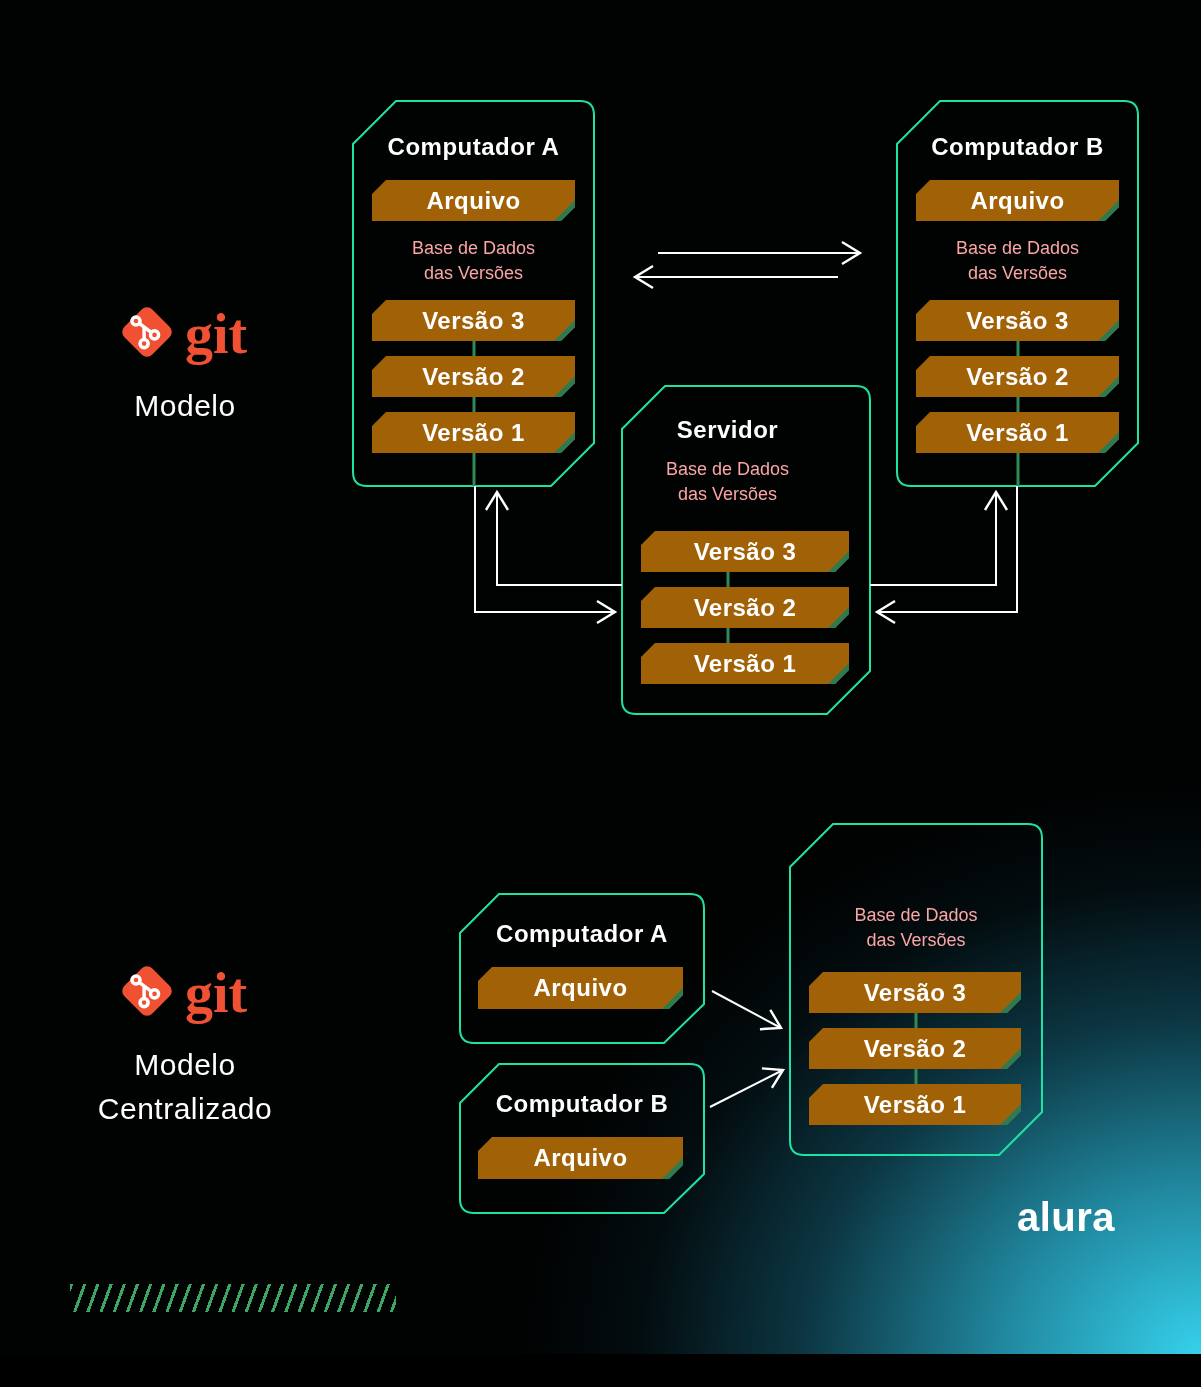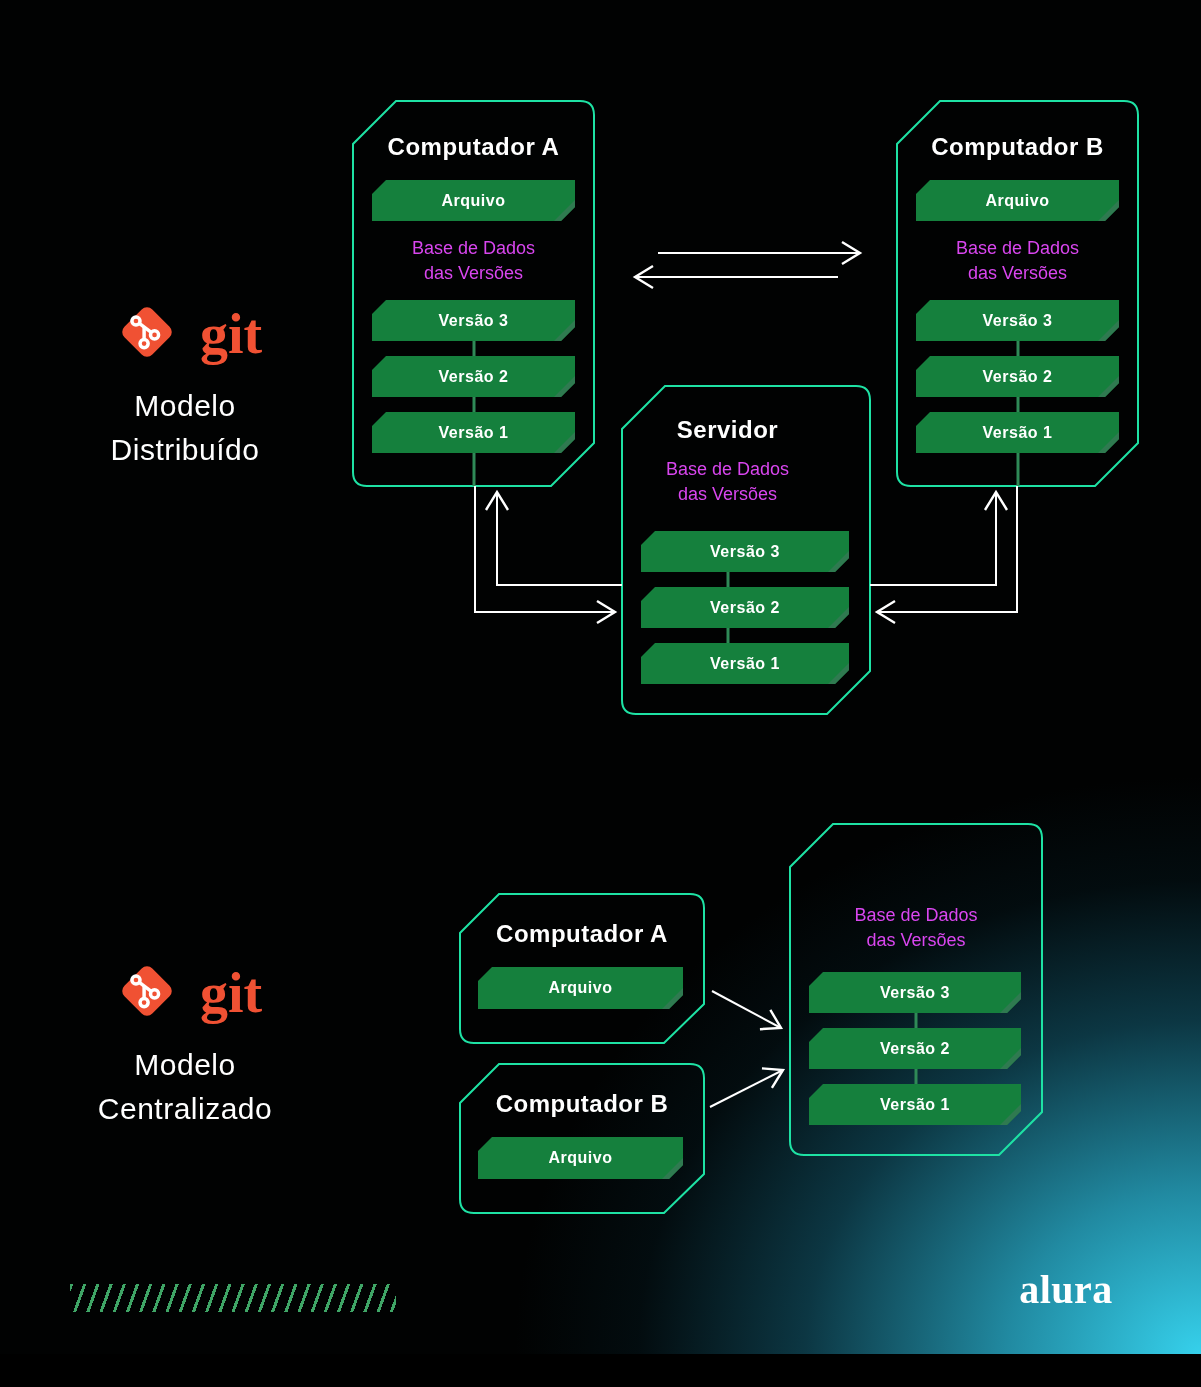--- a/index.html
+++ b/index.html
@@ -14,52 +14,52 @@
       rgba(24,112,138,0.48) 45%, rgba(9,52,66,0.20) 64%, rgba(0,0,0,0) 78%);
   }
   .bottom-bar{position:absolute;left:0;right:0;bottom:0;height:33px;background:#000;}
   .panel{position:absolute;}
   .panel > svg.border{position:absolute;left:0;top:0;pointer-events:none;}
   .ptitle{
     position:absolute;left:0;width:100%;text-align:center;
     font-weight:bold;font-size:24px;letter-spacing:.5px;color:#fff;
   }
   .gbtn{
-    position:absolute;background:#15803d;color:#fff;font-weight:bold;font-size:16px;
+    position:absolute;background:#a16207;color:#fff;font-weight:bold;font-size:24px;
     display:flex;align-items:center;justify-content:center;letter-spacing:.5px;
     clip-path:polygon(14px 0,100% 0,100% calc(100% - 14px),calc(100% - 14px) 100%,0 100%,0 14px);
   }
   .gbtn::after{
     content:"";position:absolute;right:0;bottom:0;width:21px;height:21px;background:#2F7A50;
     clip-path:polygon(0 100%,100% 0,100% 100%);
   }
   .dblabel{
     position:absolute;left:0;width:100%;text-align:center;
-    font-size:18px;line-height:25px;color:#d946ef;font-weight:400;
+    font-size:18px;line-height:25px;color:#fca5a5;font-weight:400;
   }
   .connector{
     position:absolute;left:50%;transform:translateX(-50%);width:3px;background:#2F8A57;
   }
   .brand{position:absolute;display:flex;align-items:center;}
   .git-word{
     font-family:"Liberation Serif","DejaVu Serif",serif;font-weight:bold;
-    font-size:56px;color:#F05133;line-height:58px;margin-left:24px;
+    font-size:56px;color:#F05133;line-height:58px;margin-left:9px;
   }
   .model-title{
     position:absolute;text-align:center;font-weight:normal;font-size:30px;line-height:44px;
     letter-spacing:.5px;color:#fff;
   }
   .arrow-layer{position:absolute;left:0;top:0;pointer-events:none;}
   .slash-pattern{
     position:absolute;left:70px;top:1284px;width:326px;height:28px;
     background:repeating-linear-gradient(110deg,#3FA566 0 3px,transparent 3px 12.4px);
   }
   .alura{
-    position:absolute;left:1010px;top:1266px;width:112px;text-align:center;
-    font-size:40px;font-weight:600;color:#fff;letter-spacing:.5px;font-family:Liberation Serif, serif;
+    position:absolute;left:1010px;top:1195px;width:112px;text-align:center;
+    font-size:40px;font-weight:600;color:#fff;letter-spacing:.5px;
   }
 </style>
 </head>
 <body>
 
 <div class="canvas">
 
   <div class="glow"></div>
   <div class="bottom-bar"></div>
 
@@ -73,21 +73,20 @@
           <circle cx="31" cy="31" r="7"></circle>
           <circle cx="63" cy="55" r="7"></circle>
           <circle cx="45" cy="70" r="7"></circle>
         </g>
       </svg>
     </span>
     <span class="git-word">git</span>
   </div>
   <div class="model-title" style="left:65px;top:384px;width:240px;">
     <div>Modelo</div>
-    <div>Distribuído</div>
   </div>
 
   <div class="panel" style="left:352px;top:100px;width:243px;height:387px;">
     <svg class="border" width="243" height="387">
       <path d="M44 1 H228 Q242 1 242 15 V343 L199 386 H15 Q1 386 1 372 V44 Z" fill="none" stroke="#1EE2A4" stroke-width="2"></path>
     </svg>
     <div class="ptitle" style="top:33px;">Computador A</div>
     <div class="gbtn" style="left:20px;top:80px;width:203px;height:41px;">Arquivo</div>
     <div class="dblabel" style="top:136px;">
       <div>Base de Dados</div>

